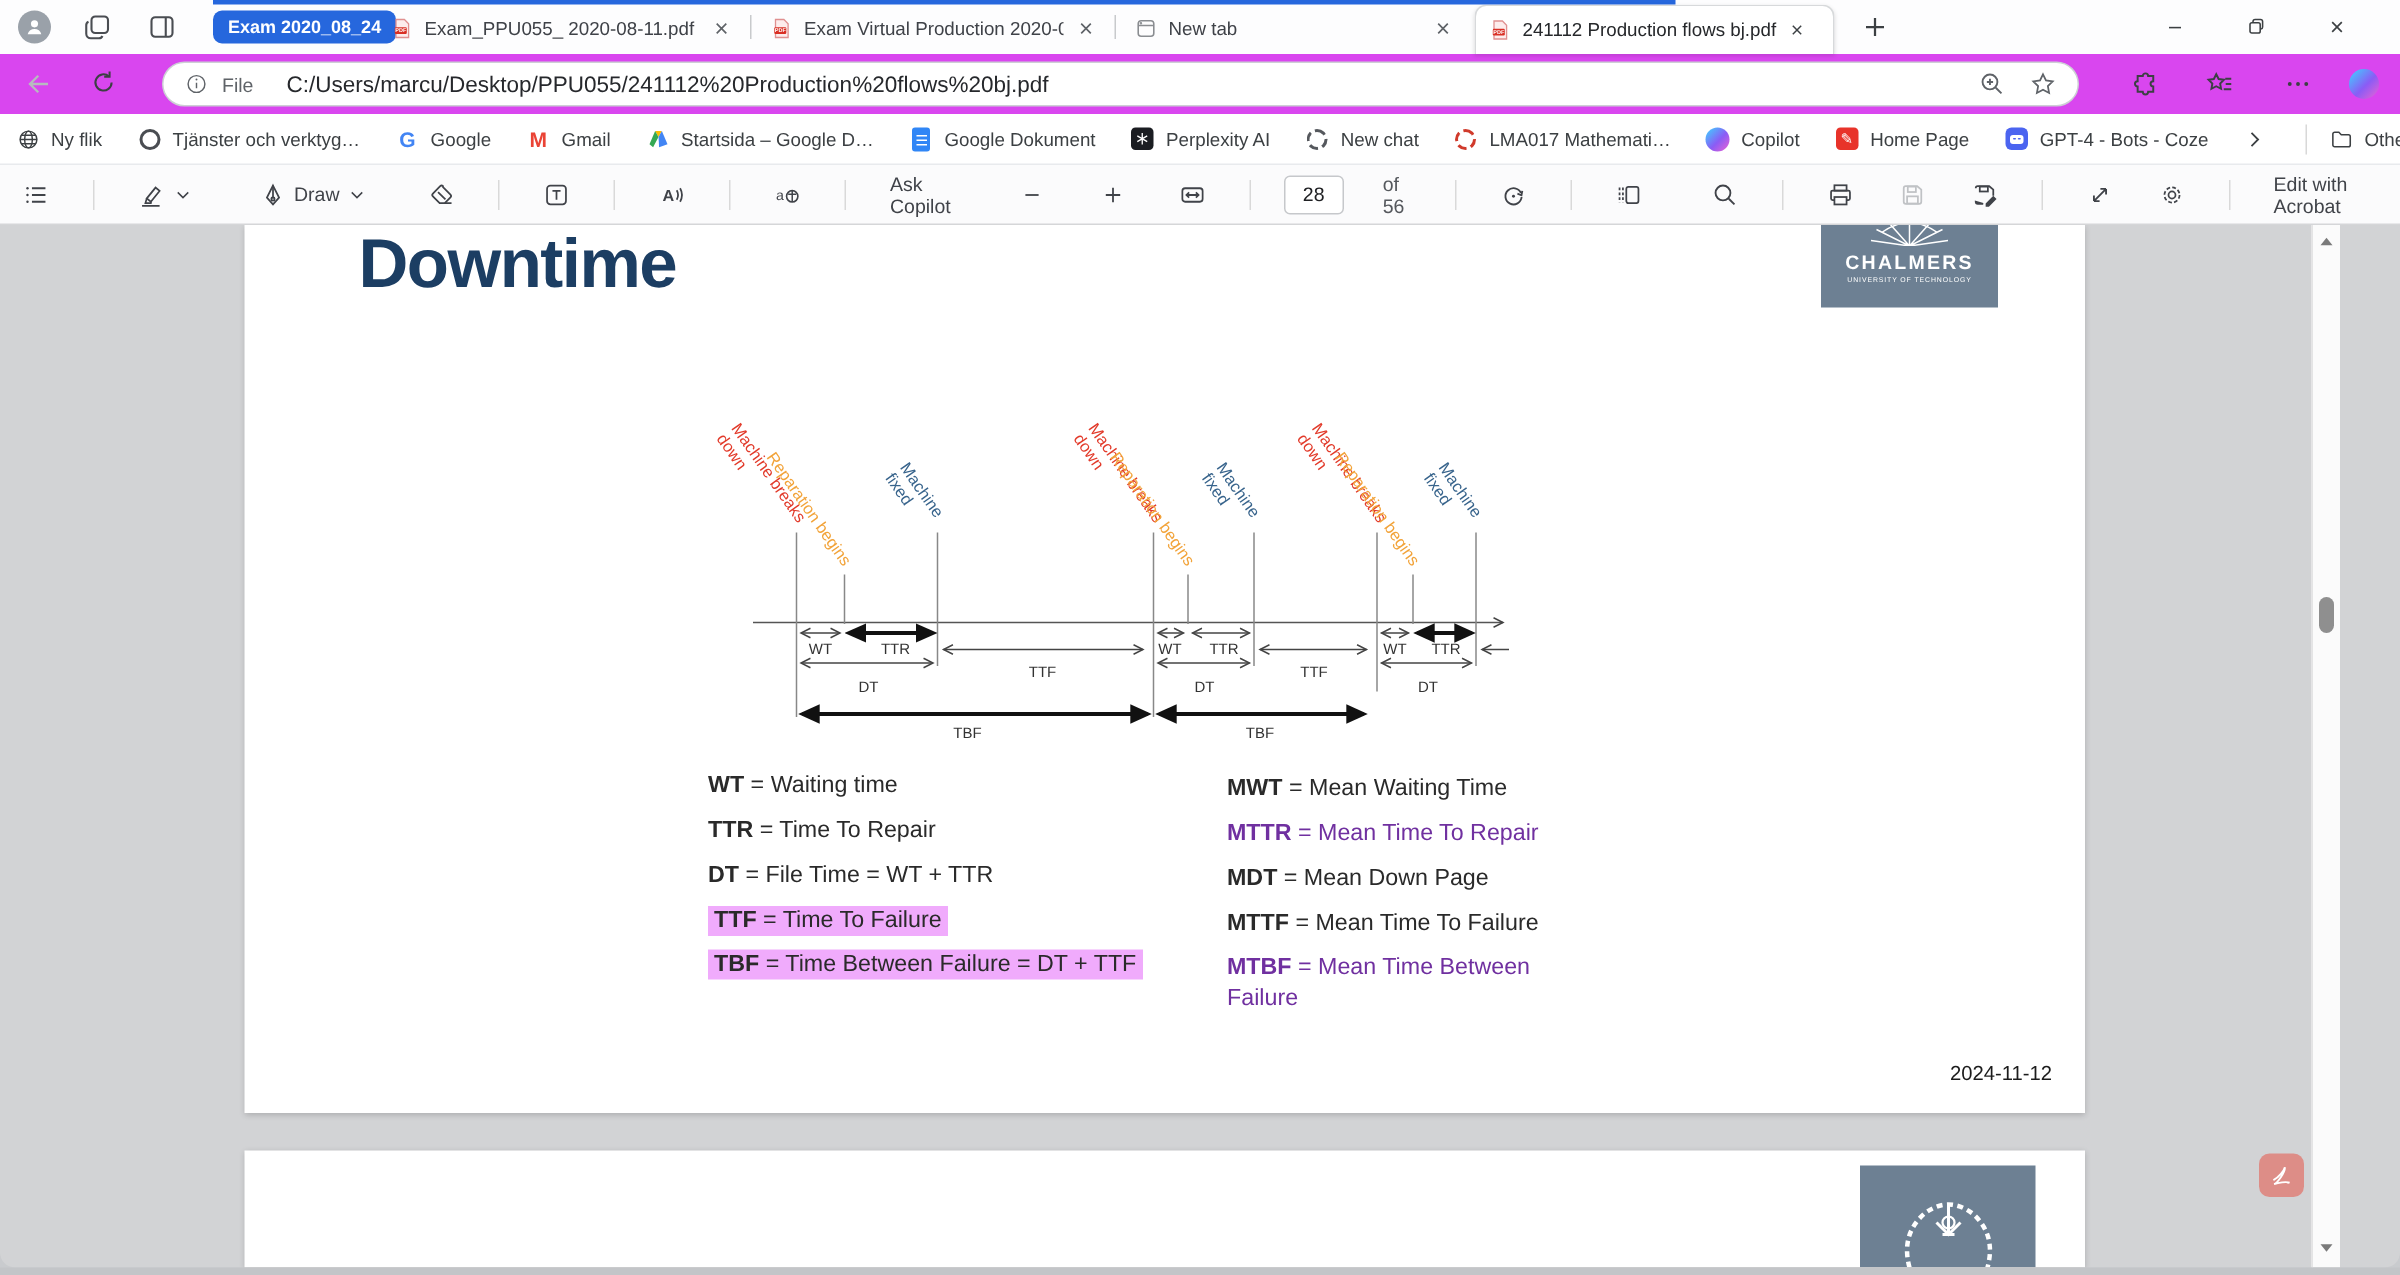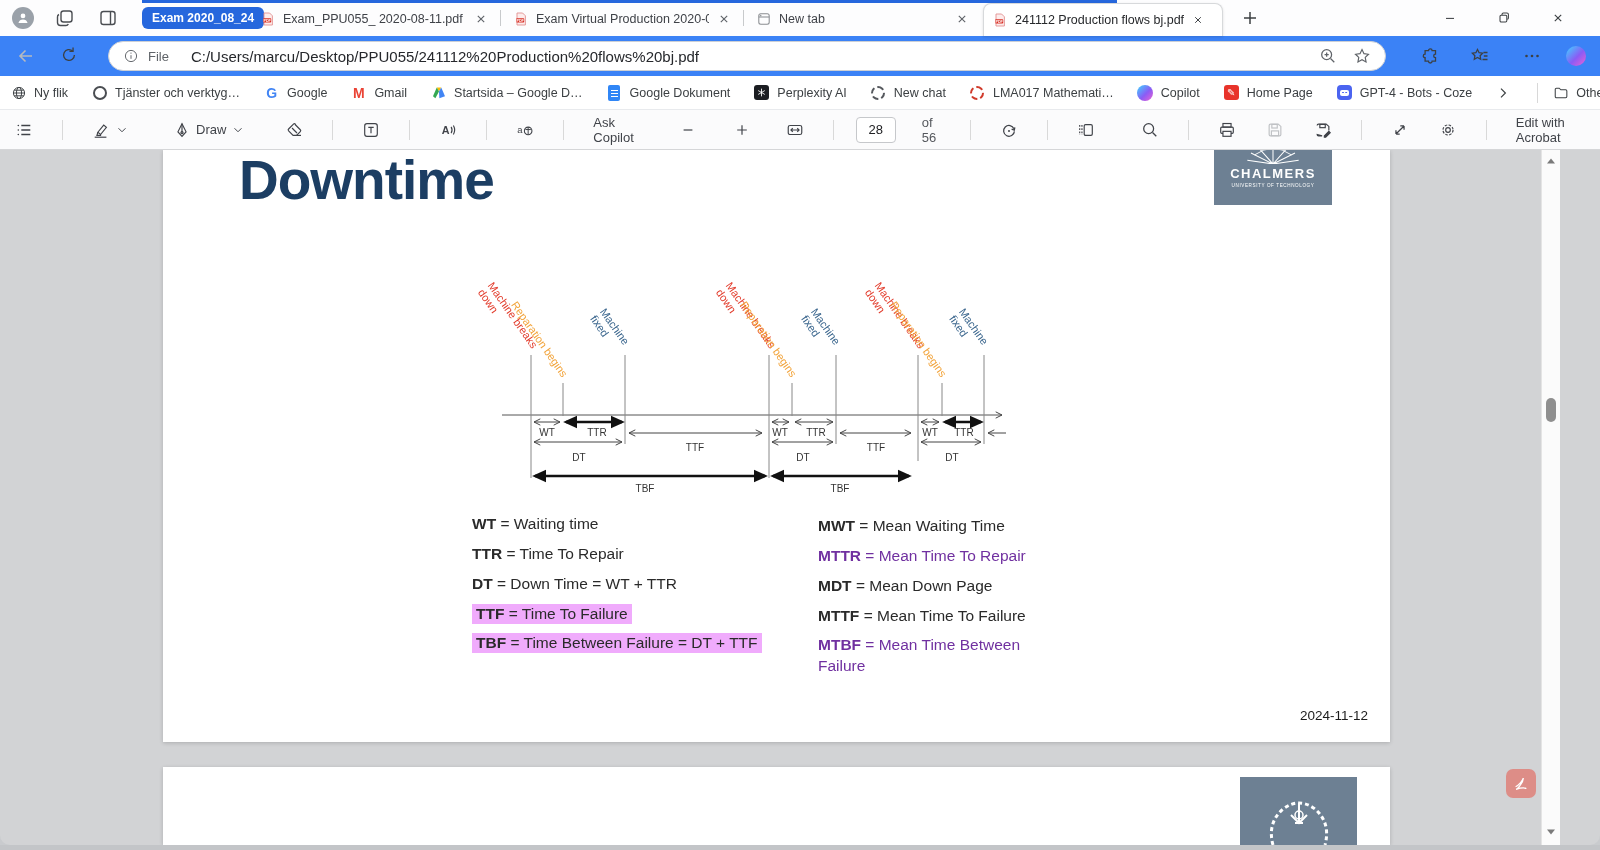--- a/index.html
+++ b/index.html
@@ -15,21 +15,21 @@
   .tab { position:absolute; top:4px; height:30px; display:flex; align-items:center; gap:7px; padding:0 8px; color:#3f4248; font-size:12.5px; }
   .tab .title { white-space:nowrap; overflow:hidden; text-overflow:clip; flex:1; }
   .tab .close { width:16px; height:16px; color:#5f6368; flex:0 0 auto; }
   .tab-divider { position:absolute; top:10px; width:1px; height:16px; background:#c8cacc; }
   #tab-active { position:absolute; left:983px; top:3px; width:240px; height:33px; background:#fff; border:1px solid #d7d9db; border-bottom:none; border-radius:8px 8px 0 0; box-shadow:0 1px 3px rgba(0,0,0,.12); display:flex; align-items:center; gap:7px; padding:0 8px; font-size:12.5px; color:#26282b; z-index:2; }
   #newtab-btn { position:absolute; left:1240px; top:8px; width:20px; height:20px; color:#3c4043; }
   .wincontrol { position:absolute; top:5px; width:46px; height:26px; display:flex; align-items:center; justify-content:center; color:#3c4043; }
   .icon16 { width:16px; height:16px; } .icon14 { width:14px; height:14px; } .icon18 { width:18px; height:18px; } .icon20 { width:20px; height:20px; }
 
   
-  #addrbar { position:absolute; left:0; top:36px; width:1600px; height:40px; background:#3b82f6; }
+  #addrbar { position:absolute; left:0; top:36px; width:1600px; height:40px; background:#d946ef; }
   #back-btn { position:absolute; left:16px; top:10px; width:20px; height:20px; color:#b7babf; }
   #refresh-btn { position:absolute; left:60px; top:10px; width:18px; height:18px; color:#3c4043; }
   #url-pill { position:absolute; left:108px; top:5px; width:1278px; height:30px; border:1px solid #cdd0d5; border-radius:16px; background:#fff; display:flex; align-items:center; }
   #url-pill .info { width:16px; height:16px; margin-left:14px; color:#5f6368; flex:0 0 auto;}
   #scheme-label { font-size:13px; color:#5f6368; margin-left:9px; }
   #url-text { font-size:15px; color:#26282c; margin-left:22px; white-space:nowrap; overflow:hidden; flex:1; }
   .pill-right-icon { width:18px; height:18px; color:#5f6368; margin-right:16px; flex:0 0 auto; }
   .addr-right-icon { position:absolute; top:10px; width:20px; height:20px; color:#3c4043; }
   .v-divider { position:absolute; background:#d8d8d8; width:1px; }
 
@@ -57,21 +57,21 @@
   .disabled { color:#c0c2c5 !important; }
   .grow { flex:1; }
 
   
   #content { position:absolute; left:0; top:150px; width:1600px; height:695px; background:#d2d3d5; overflow:hidden; border-radius:0 0 10px 10px; }
   #bottom-strip { position:absolute; left:0; top:845px; width:1600px; height:5px; background:#c3c5c8; }
 
   #page1 { position:absolute; left:163px; top:0px; width:1227px; height:592px; background:#fff; box-shadow:0 1px 4px rgba(0,0,0,.18); }
   #page2 { position:absolute; left:163px; top:617px; width:1227px; height:78px; background:#fff; box-shadow:0 1px 4px rgba(0,0,0,.18); overflow:hidden; }
 
-  #slide-title { position:absolute; left:76px; top:-2px; font-size:55px; font-weight:700; letter-spacing:-1px; color:#1c3e63; }
+  #slide-title { position:absolute; left:76px; top:-2px; font-size:46px; font-weight:700; letter-spacing:-1px; color:#1c3e63; }
   #chalmers-logo { position:absolute; left:1051px; top:0; width:118px; height:55px; background:#6d8093; overflow:hidden; text-align:center; }
   #chalmers-logo .emblem { margin-top:-8px; }
   #chalmers-name { color:#fff; font-weight:700; font-size:13px; letter-spacing:1.5px; margin-top:-2px; }
   #chalmers-sub { color:#fff; font-size:4.6px; letter-spacing:.6px; margin-top:1.5px; }
 
   #diagram { position:absolute; left:277px; top:95px; }
   #diagram text { font-family:"Liberation Sans",sans-serif; }
   .int-label { font-size:10px; fill:#333; }
   .ev-red { fill:#e23a2a; } .ev-orange { fill:#f2a339; } .ev-navy { fill:#38648c; }
   .ev { font-size:11px; }
@@ -742,21 +742,21 @@
       <text class="int-label" x="139" y="216" text-anchor="middle">DT</text>
       <text class="int-label" x="363" y="216" text-anchor="middle">DT</text>
       <text class="int-label" x="512" y="216" text-anchor="middle">DT</text>
       <text class="int-label" x="205" y="247" text-anchor="middle">TBF</text>
       <text class="int-label" x="400" y="247" text-anchor="middle">TBF</text>
     </svg>
 
     <div class="defcol" id="defs-left">
       <div class="defrow" style="top:0px"><span><b>WT</b><span> = Waiting time</span></span></div>
       <div class="defrow" style="top:30px"><span><b>TTR</b><span> = Time To Repair</span></span></div>
-      <div class="defrow" style="top:60px"><span><b>DT</b><span> = Down Time = WT + TTR</span></span></div>
+      <div class="defrow" style="top:60px"><span><b>DT</b><span> = File Time = WT + TTR</span></span></div>
       <div class="defrow" style="top:90px"><span class="hl"><b>TTF</b><span> = Time To Failure</span></span></div>
       <div class="defrow" style="top:119px; width:298px"><span class="hl"><b>TBF</b><span> = Time Between Failure = DT + TTF</span></span></div>
     </div>
 
     <div class="defcol" id="defs-right">
       <div class="defrow" style="top:0px"><span><b>MWT</b><span> = Mean Waiting Time</span></span></div>
       <div class="defrow purple" style="top:30px"><span><b>MTTR</b><span> = Mean Time To Repair</span></span></div>
       <div class="defrow" style="top:60px"><span><b>MDT</b><span> =  Mean Down Page</span></span></div>
       <div class="defrow" style="top:90px"><span><b>MTTF</b><span> = Mean Time To Failure</span></span></div>
       <div class="defrow purple" style="top:119px; width:248px"><span><b>MTBF</b><span> = Mean Time Between Failure</span></span></div>

